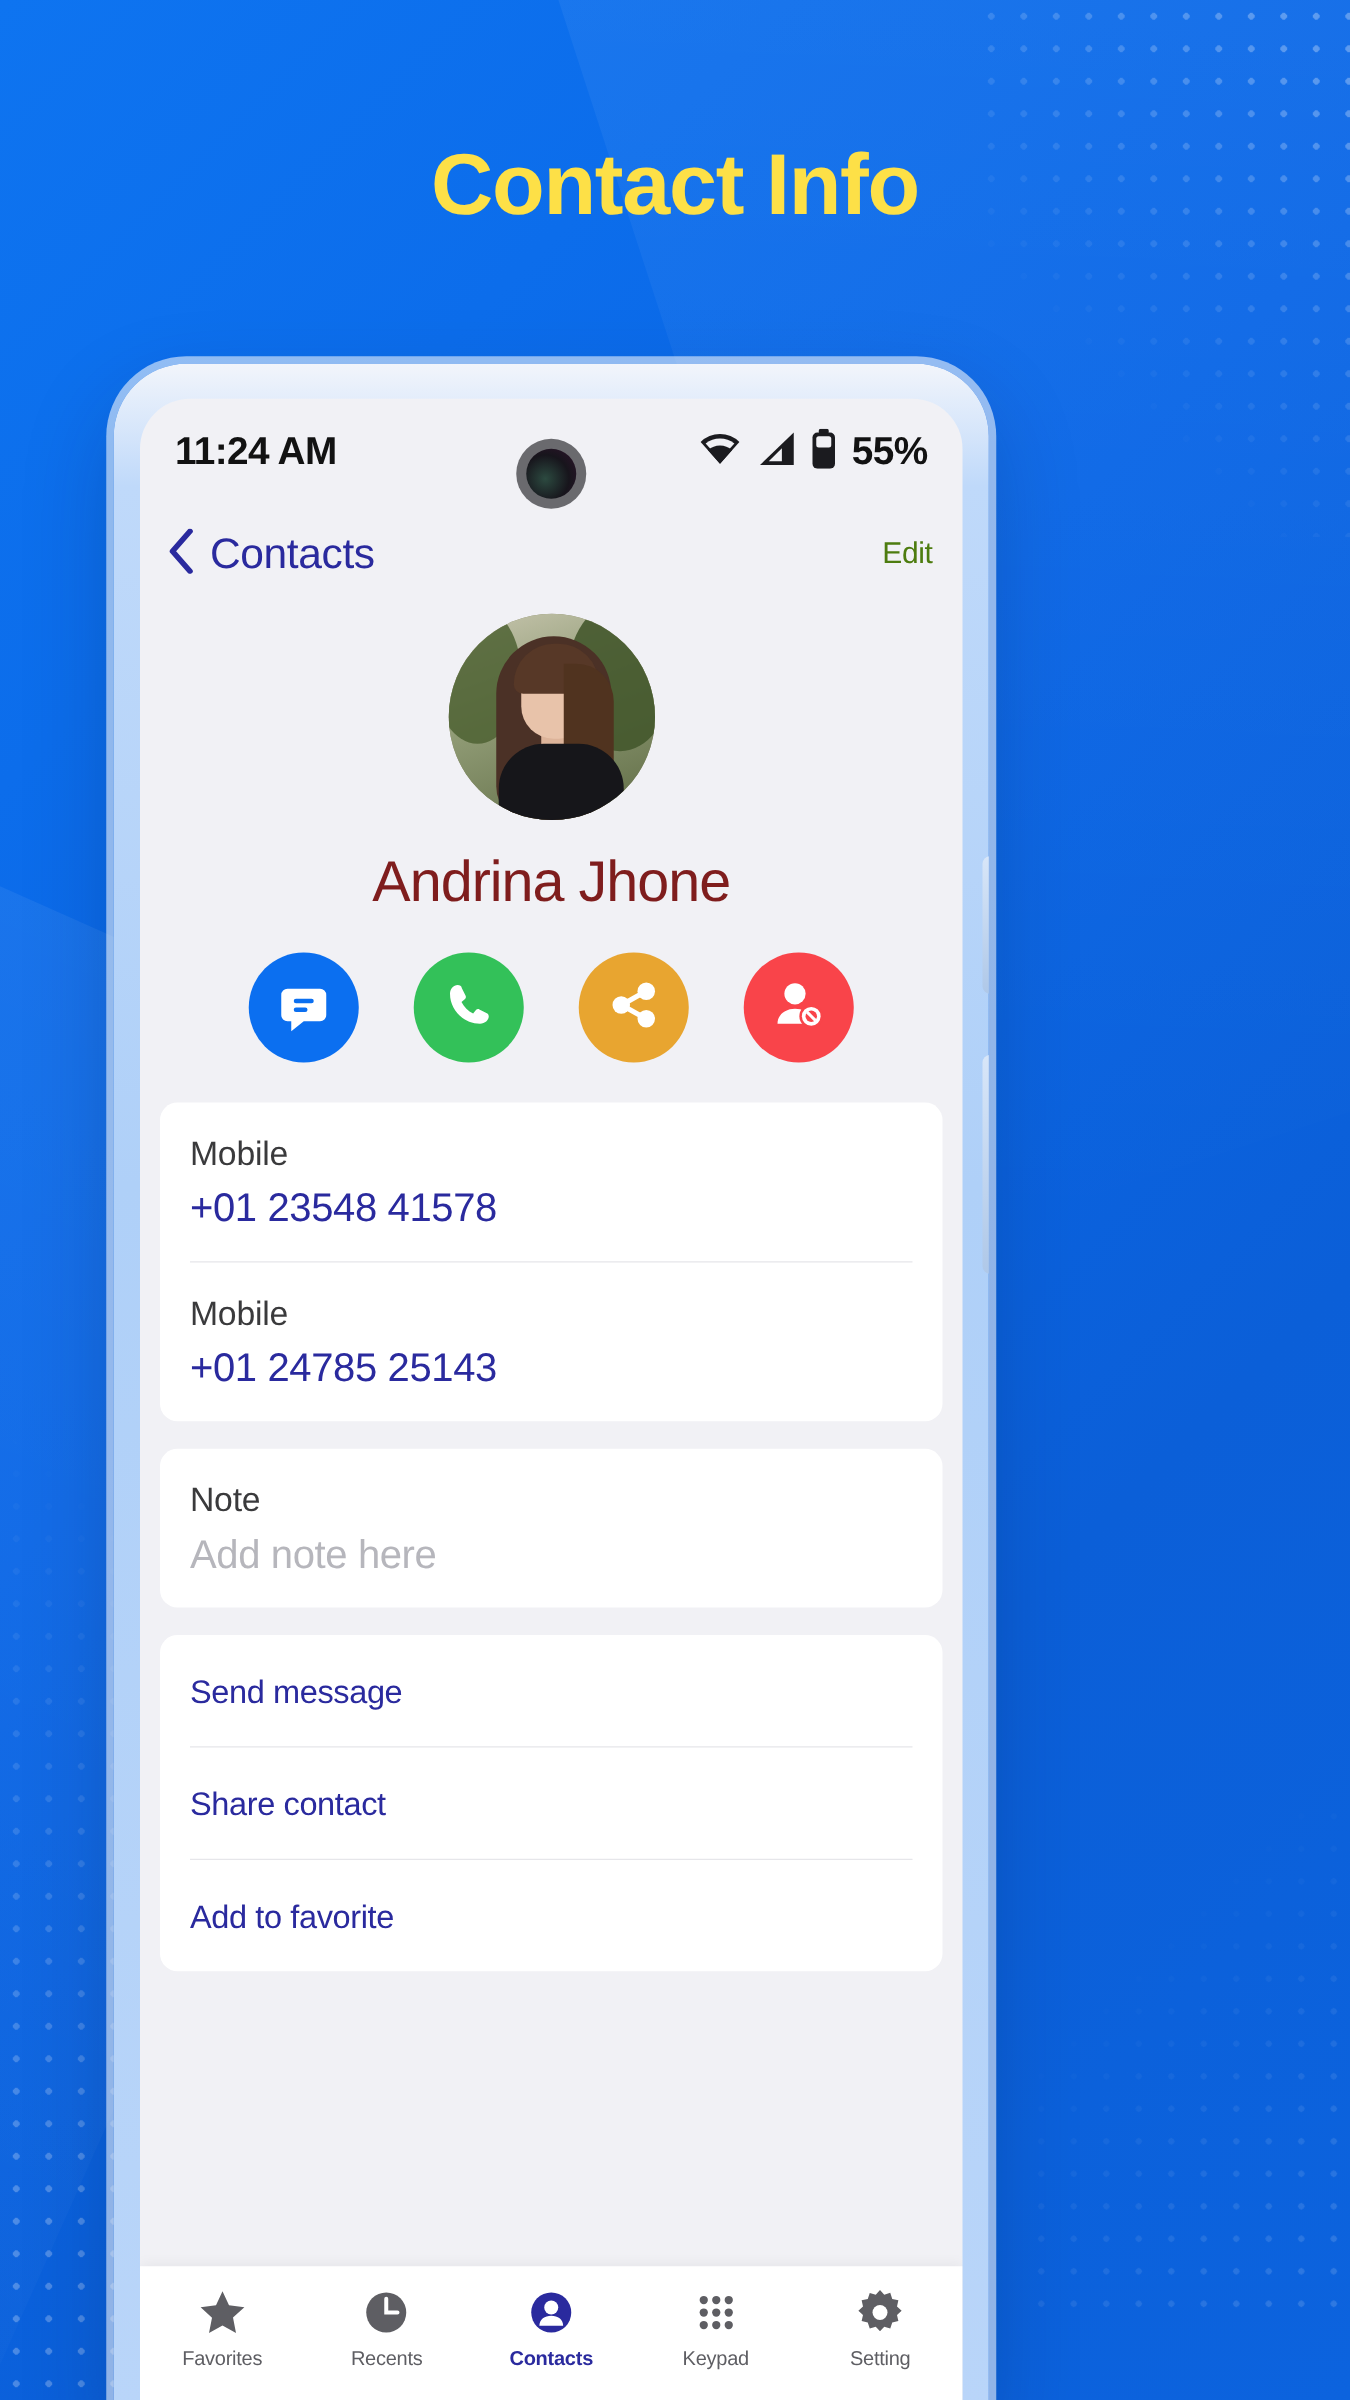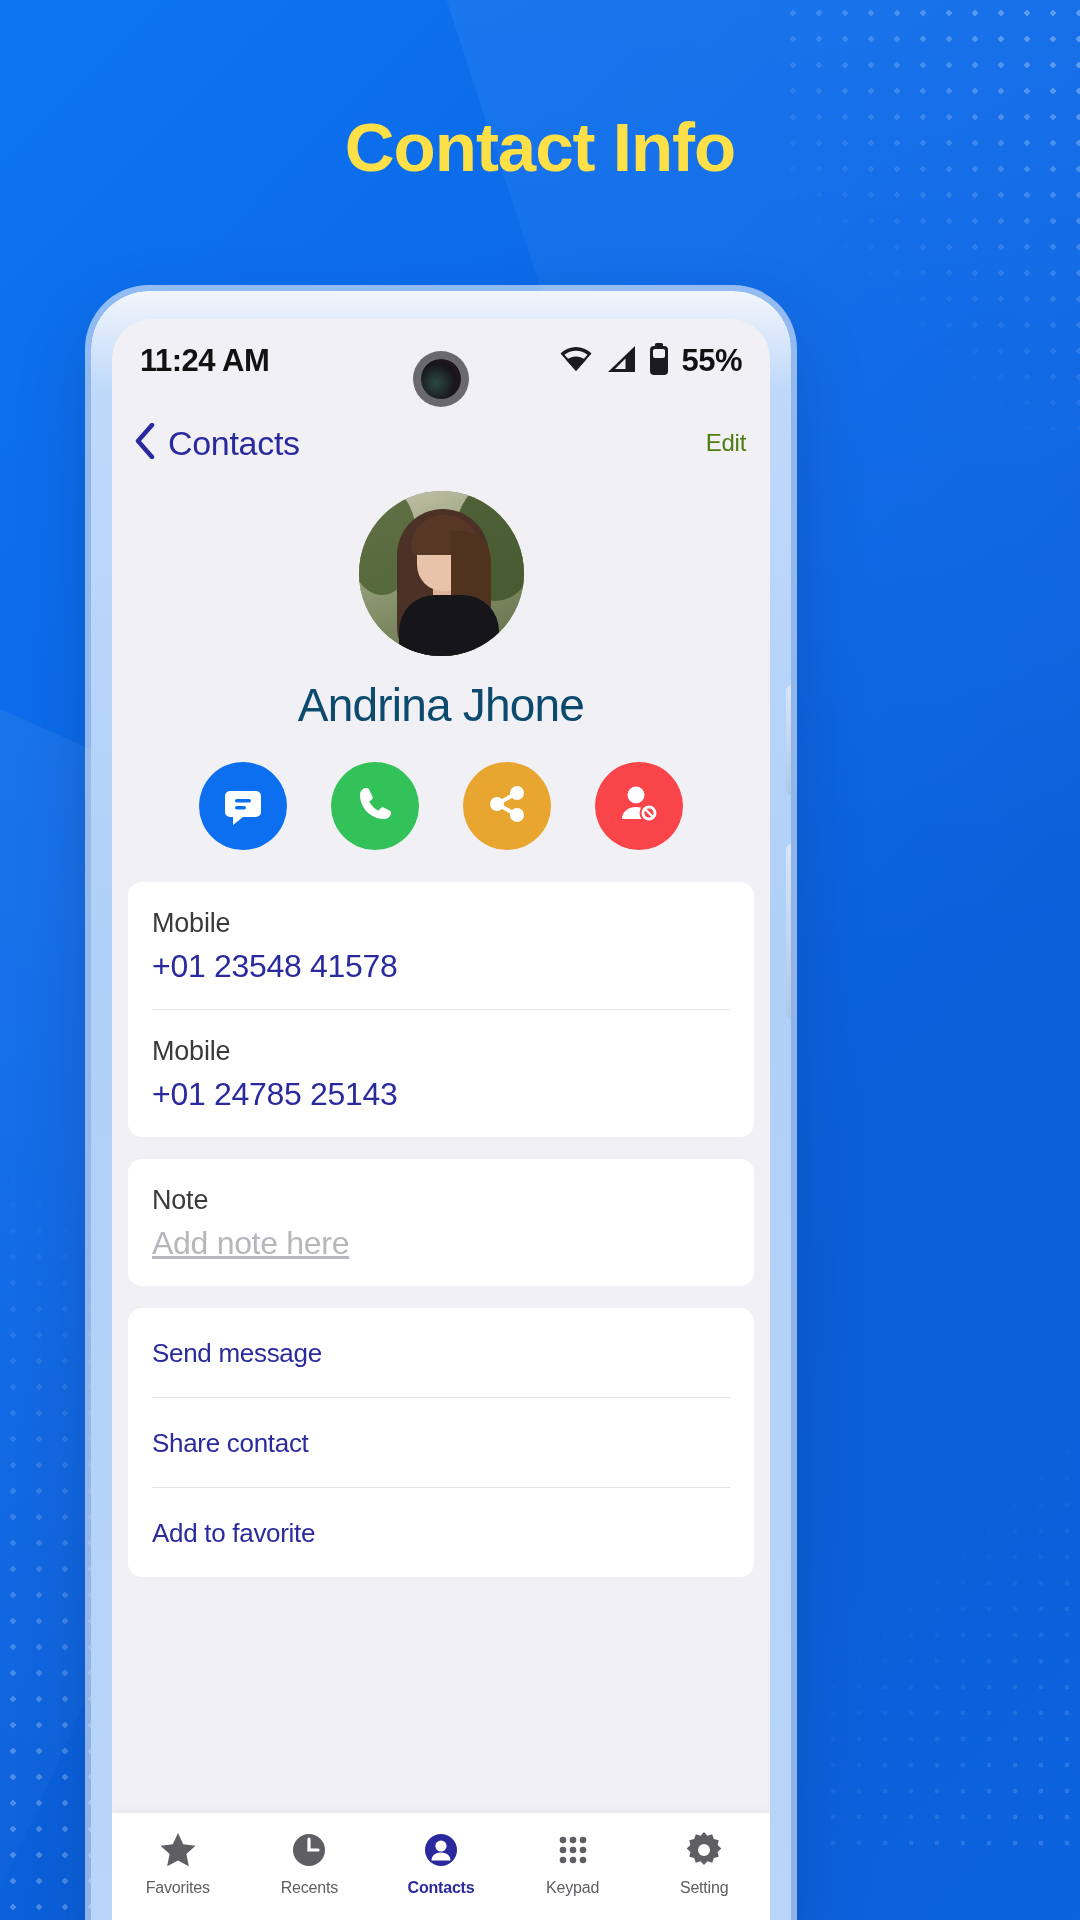--- a/index.html
+++ b/index.html
@@ -135,21 +135,21 @@
   .avatar .ph-bushL { position:absolute; left:-12px; top:-6px; width:70px; height:110px; border-radius:50%; background:#4e6233; opacity:.85; }
   .avatar .ph-bushR { position:absolute; right:-14px; top:-10px; width:84px; height:120px; border-radius:50%; background:#44582c; opacity:.9; }
   .avatar .ph-hairB { position:absolute; left:38px; top:18px; width:92px; height:150px; border-radius:46px 46px 30px 30px; background:#4b3126; }
   .avatar .ph-face  { position:absolute; left:58px; top:32px; width:56px; height:68px; border-radius:28px 28px 26px 26px; background:#e8c3aa; }
   .avatar .ph-hairF { position:absolute; left:52px; top:24px; width:68px; height:40px; border-radius:34px 34px 8px 8px; background:#573827; }
   .avatar .ph-hairS { position:absolute; left:92px; top:40px; width:40px; height:110px; border-radius:0 30px 24px 10px; background:#50331f; }
   .avatar .ph-body  { position:absolute; left:40px; top:104px; width:100px; height:70px; border-radius:36px 36px 0 0; background:#16161a; }
   .avatar .ph-neck  { position:absolute; left:74px; top:90px; width:26px; height:26px; background:#ddb49a; }
 
   .contact-name {
-    font-size:46px; color:#0c4a6e; margin-top:22px; letter-spacing:-0.8px;text-align:center;
+    font-size:46px; color:#7f1d1d; margin-top:22px; letter-spacing:-0.8px;text-align:center;
   }
 
   .actions {
     display:flex; justify-content:center; gap:44px;
     margin-top:30px; padding-bottom:32px;
   }
   .action-btn {
     width:88px; height:88px; border-radius:50%;
     display:flex; align-items:center; justify-content:center;
     cursor:pointer;
@@ -160,21 +160,21 @@
   .card {
     background:#FFFFFF;
     border-radius:14px;
     margin-bottom:22px;
     padding:0 24px;
   }
   .field { padding:26px 0 24px 0; border-bottom:1px solid #E6E6EA; }
   .field:last-child { border-bottom:none; }
   .field-label { font-size:27px; color:#3A3A3C; letter-spacing:-0.2px; }
   .field-value { font-size:32px; color:#2A2A9E; margin-top:9px; letter-spacing:-0.3px; }
-  .field-value.placeholder { color:#B6B6BC;text-decoration:underline; }
+  .field-value.placeholder { color:#B6B6BC; }
 
   .list-row {
     padding:30px 0 28px 0;
     border-bottom:1px solid #E6E6EA;
     font-size:26px; color:#2A2A9E; letter-spacing:-0.3px;
     cursor:pointer;
   }
   .list-row:last-child { border-bottom:none; }
 
   

